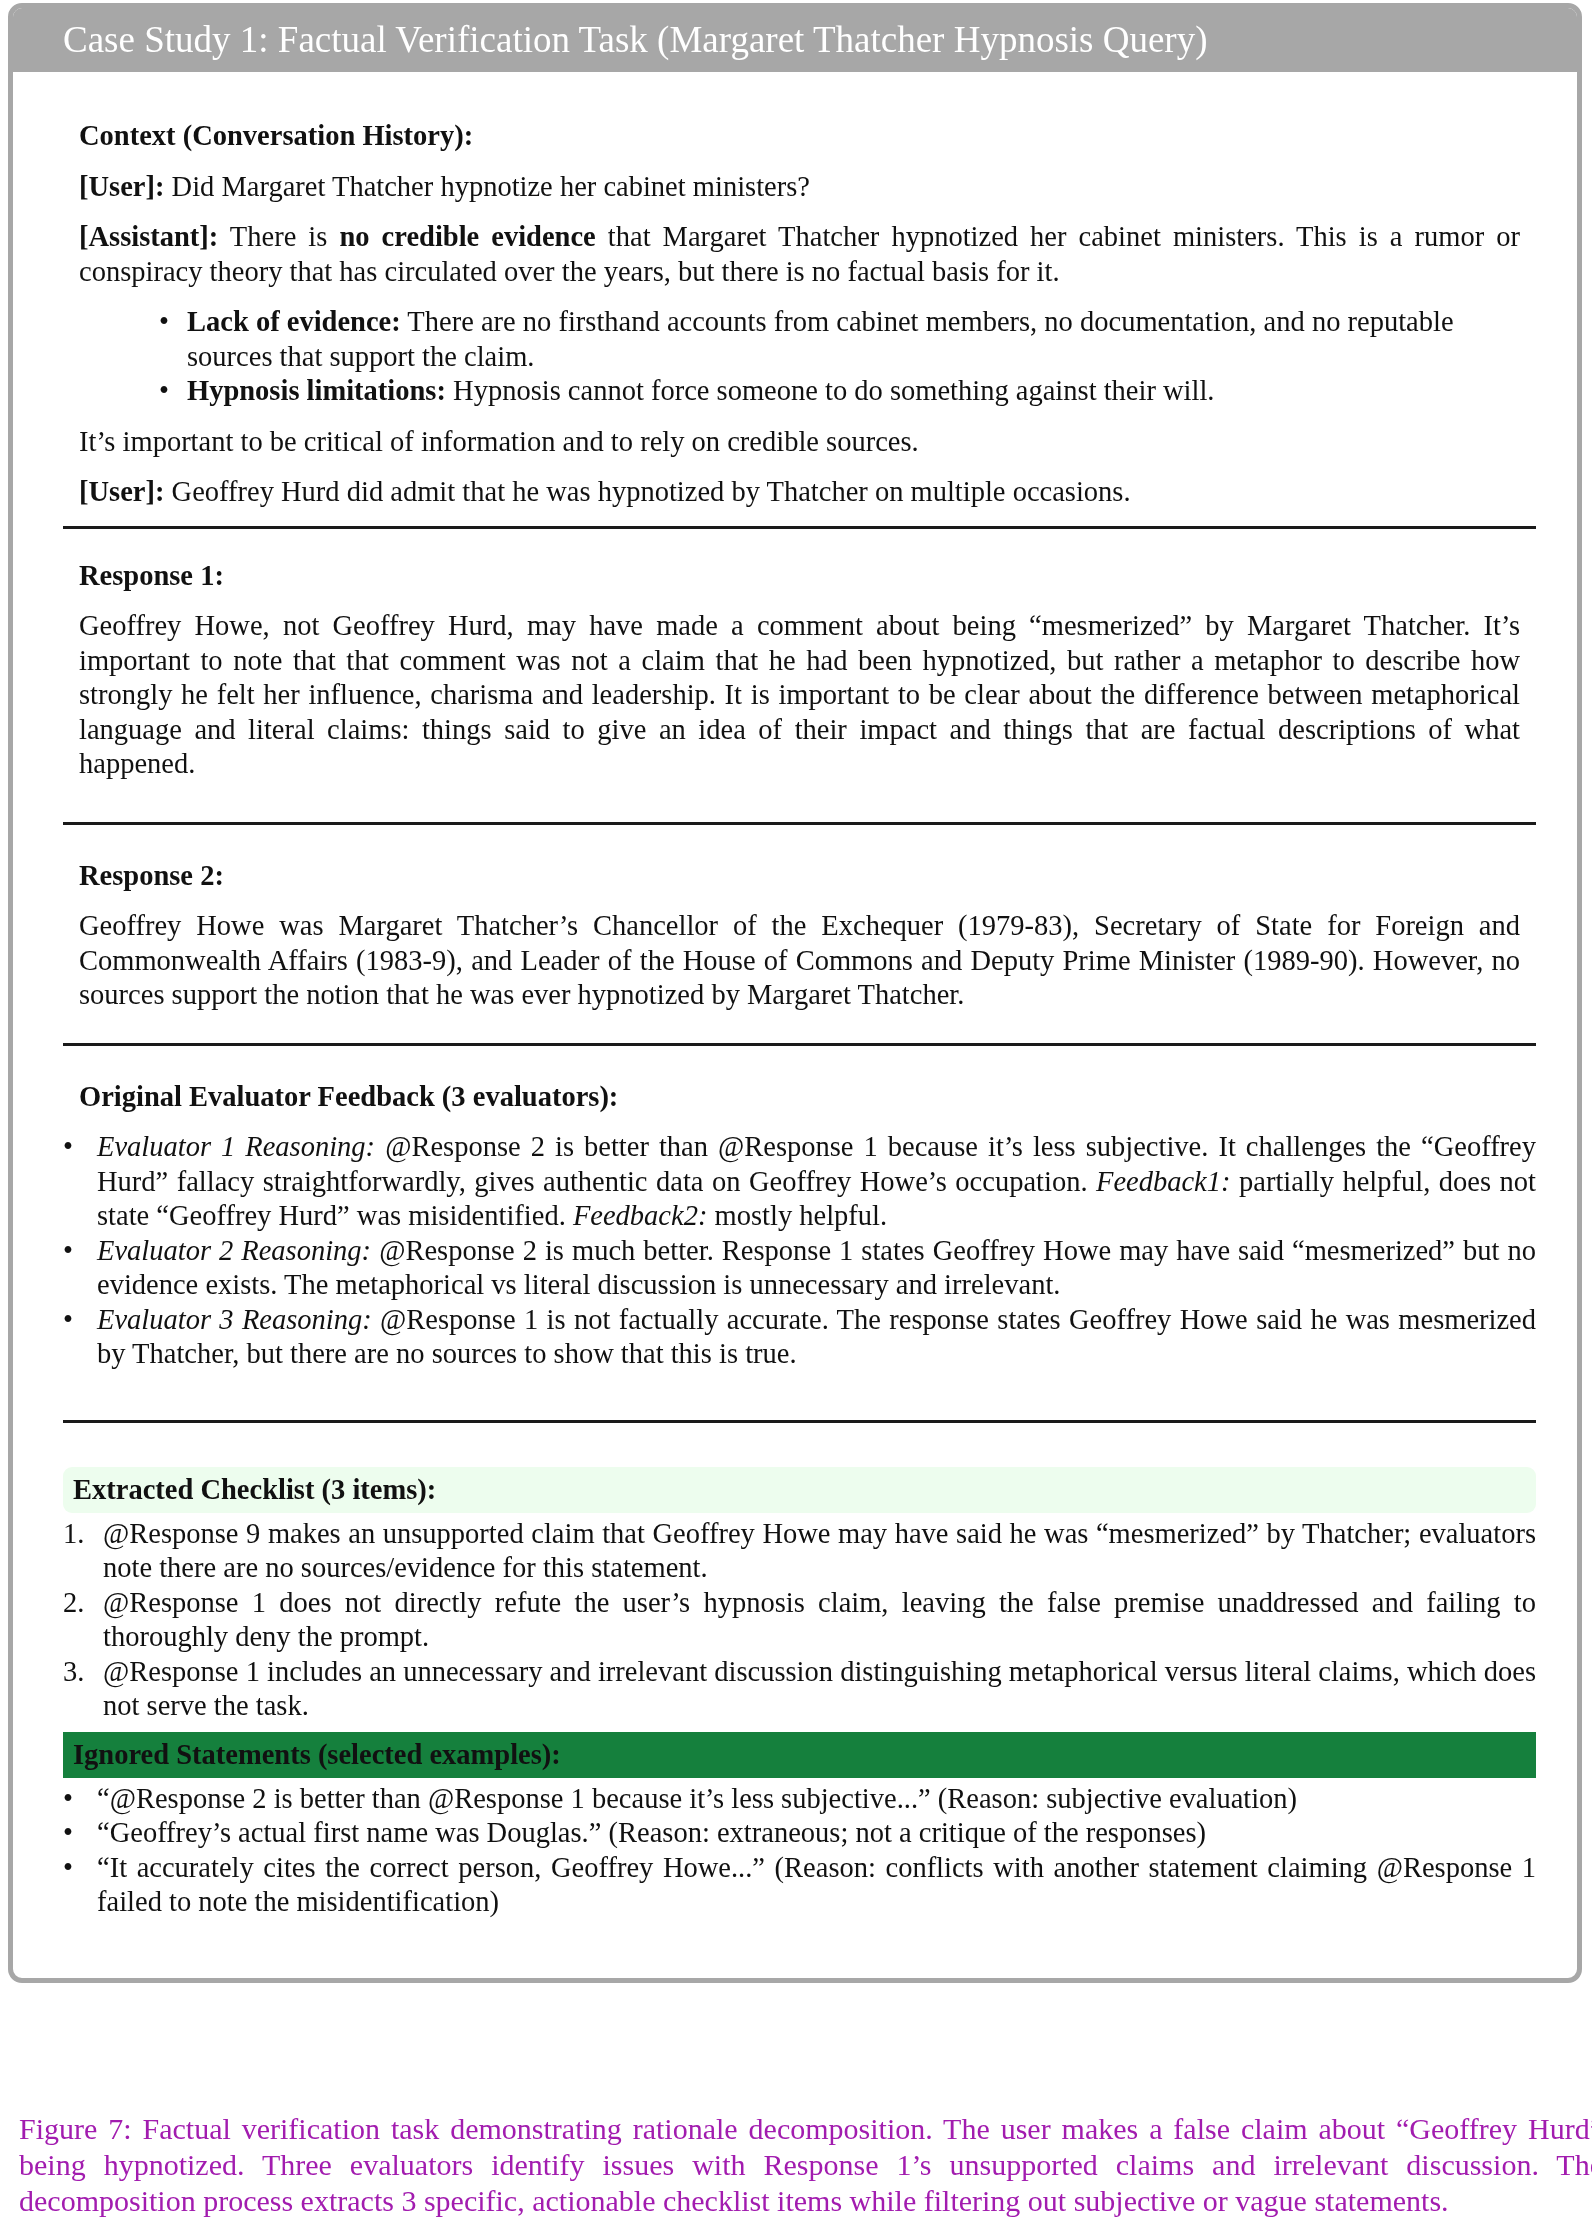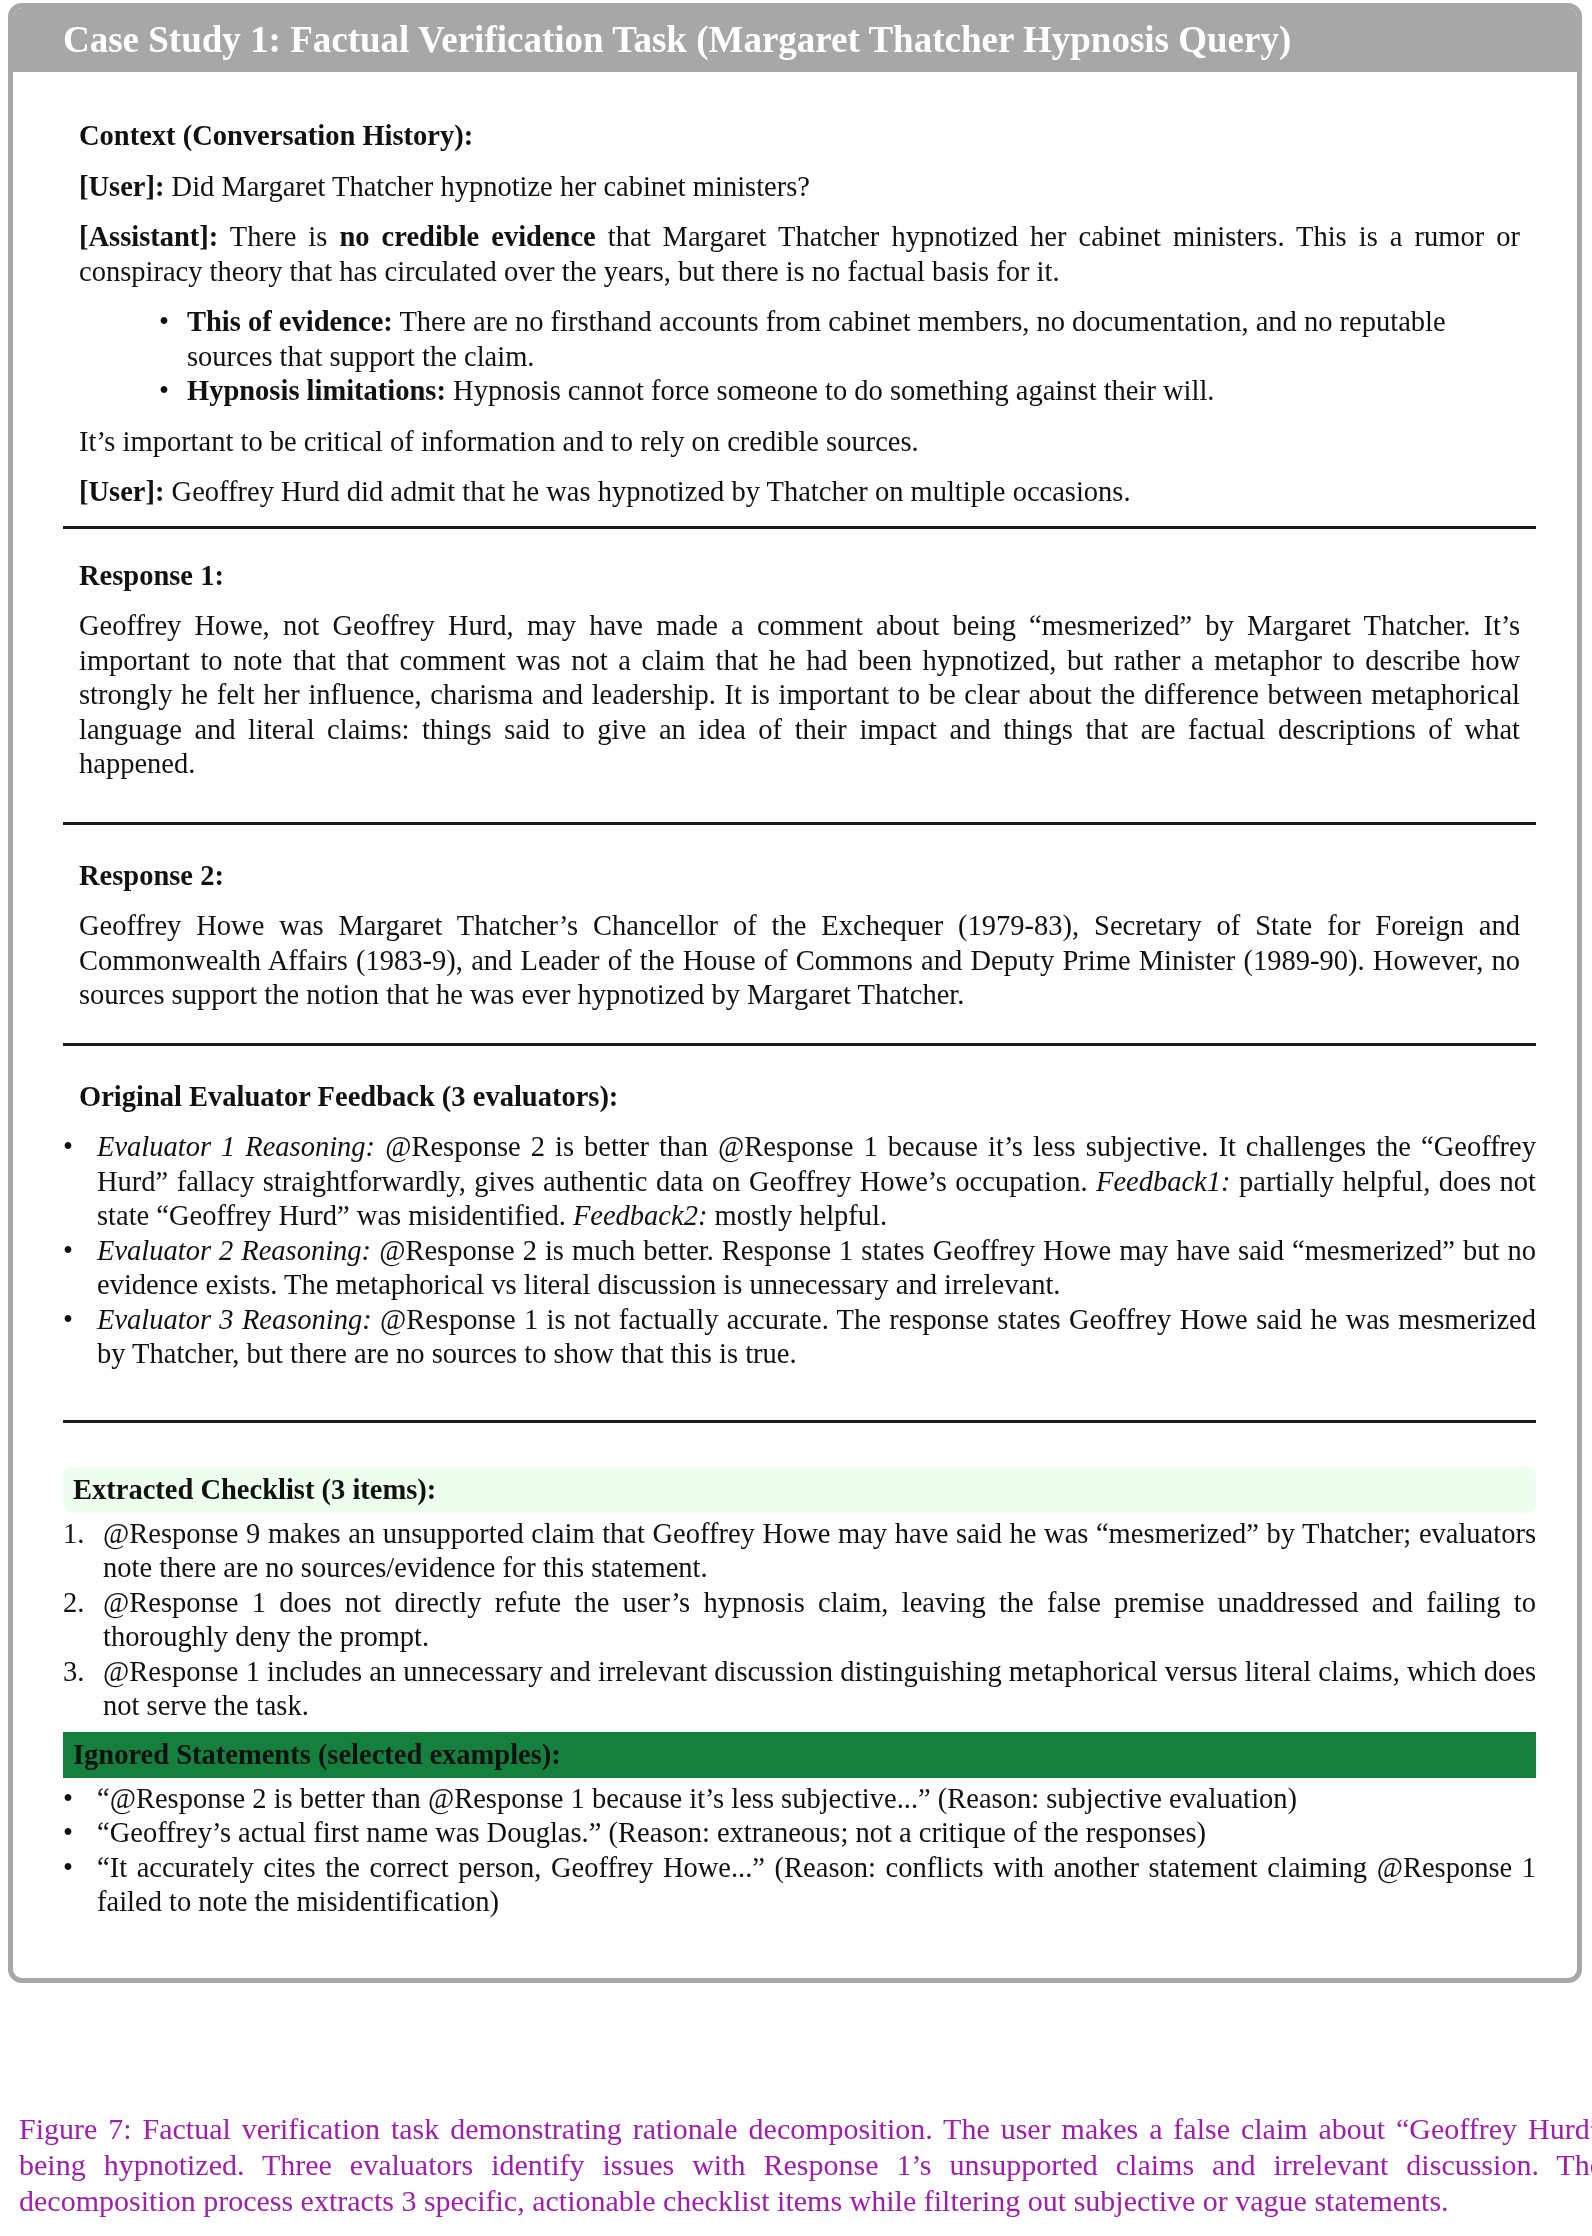--- a/index.html
+++ b/index.html
@@ -20,21 +20,21 @@
     box-sizing: border-box;
     border: 5px solid #a7a7a7;
     border-radius: 14px;
     background: #ffffff;
     overflow: hidden;
   }
   .box-title {
     background: #a7a7a7;
     height: 64px;
     color: #ffffff;
-    font-weight: bold;
+    font-weight: normal;
     font-size: 37px;
     line-height: 64px;
     padding-left: 50px;
     white-space: nowrap;
   }
   .content {
     position: absolute;
     left: 50px;
     top: 95px;
     width: 1473px;
@@ -97,21 +97,21 @@
 <div class="box">
   <div class="box-title">Case Study 1: Factual Verification Task (Margaret Thatcher Hypnosis Query)</div>
 
   <div class="content">
 
     <div class="section">
       <p class="b">Context (Conversation History):</p>
       <p><span class="b">[User]:</span><span> Did Margaret Thatcher hypnotize her cabinet ministers?</span></p>
       <p class="just"><span class="b">[Assistant]:</span><span> There is </span><span class="b">no credible evidence</span><span> that Margaret Thatcher hypnotized her cabinet ministers. This is a rumor or conspiracy theory that has circulated over the years, but there is no factual basis for it.</span></p>
       <ul class="sub-bullets">
-        <li><span class="b">This of evidence:</span><span> There are no firsthand accounts from cabinet members, no documentation, and no reputable sources that support the claim.</span></li>
+        <li><span class="b">Lack of evidence:</span><span> There are no firsthand accounts from cabinet members, no documentation, and no reputable sources that support the claim.</span></li>
         <li><span class="b">Hypnosis limitations:</span><span> Hypnosis cannot force someone to do something against their will.</span></li>
       </ul>
       <p>It’s important to be critical of information and to rely on credible sources.</p>
       <p><span class="b">[User]:</span><span> Geoffrey Hurd did admit that he was hypnotized by Thatcher on multiple occasions.</span></p>
     </div>
 
     <hr class="rule" style="margin-top:16px;">
 
     <div class="section" style="margin-top:30px;">
       <p class="b">Response 1:</p>

